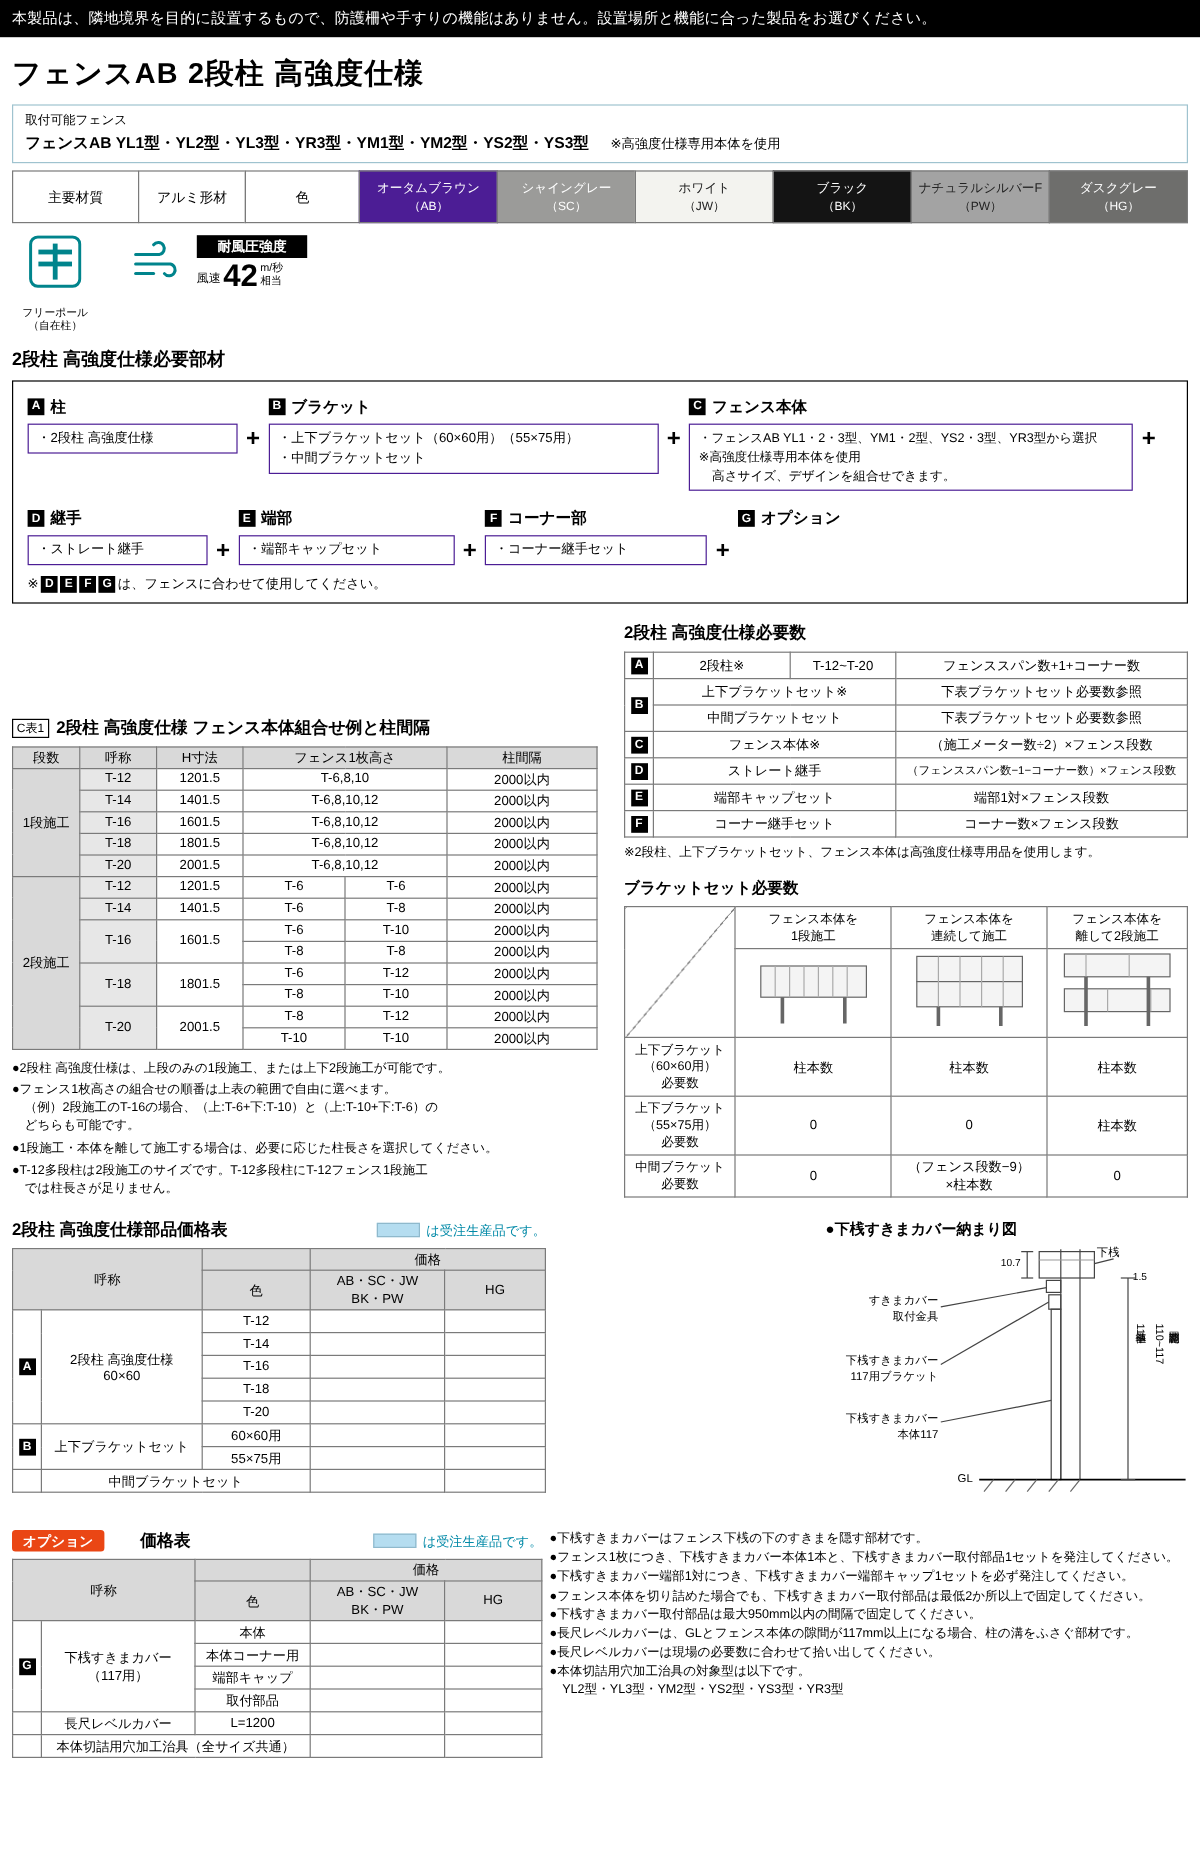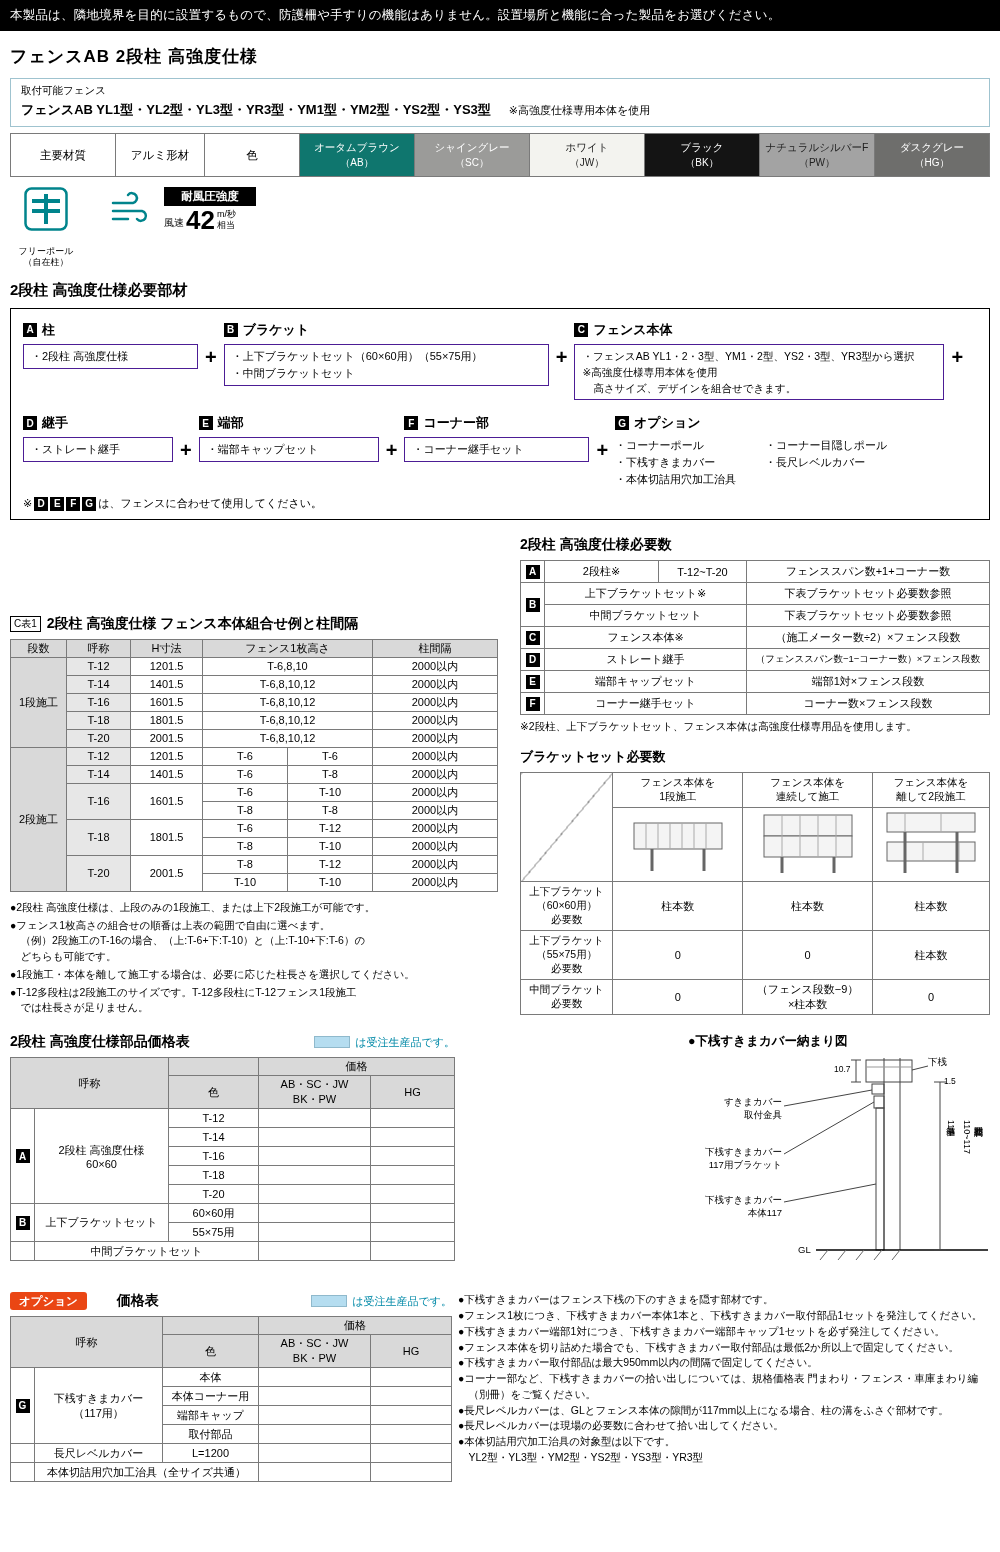--- a/index.html
+++ b/index.html
@@ -1,20 +1,20 @@
 <!DOCTYPE html>
 <html><head>
 <meta charset="utf-8">
 <style>
   *{margin:0;padding:0;box-sizing:border-box}
   body{width:1000px;height:1552px;overflow:hidden;background:#fff;color:#000;
        font-family:"Liberation Sans","DejaVu Sans",sans-serif;font-size:12px}
   .notice{background:#000;color:#fff;font-size:12.5px;padding:7px 10px;letter-spacing:.2px}
   .page{padding:0 10px}
-  .title{font-size:17px;font-weight:bold;margin:14px 0 10px;letter-spacing:1px}
+  .title{font-size:24px;font-weight:bold;margin:14px 0 10px;letter-spacing:1px}
   .fence-box{border:1px solid #9fc3cf;padding:5px 10px 7px;margin-bottom:6px}
   .fence-box .lbl{font-size:10.5px;margin-bottom:3px}
   .fence-box .models{font-size:13px;font-weight:bold}
   .fence-box .mnote{font-size:11px;font-weight:normal;margin-left:18px}
   .strip{display:flex;height:44px;margin-bottom:10px}
   .strip .cell{border:1px solid #7a7a7a;display:flex;align-items:center;justify-content:center;
                font-size:11.5px;margin-left:-1px;background:#fff}
   .strip .cell:first-child{margin-left:0}
   .c1{width:106px}.c2{width:90px}.c3{width:96px}
   .sw{flex:1;display:flex;flex-direction:column;align-items:center;justify-content:center;
@@ -99,21 +99,21 @@
     <div class="lbl">取付可能フェンス</div>
     <div class="models">
       <span>フェンスAB YL1型・YL2型・YL3型・YR3型・YM1型・YM2型・YS2型・YS3型</span><span class="mnote">※高強度仕様専用本体を使用</span>
     </div>
   </div>
 
   <div class="strip">
     <div class="cell c1">主要材質</div>
     <div class="cell c2">アルミ形材</div>
     <div class="cell c3">色</div>
-    <div class="sw" style="background-color: #0f766e; color: rgb(255, 255, 255);">
+    <div class="sw" style="background-color: #4c1d95; color: rgb(255, 255, 255);">
       <div class="n">オータムブラウン</div>
       <div class="cd">（AB）</div>
     </div>
     <div class="sw" style="background-color: rgb(155, 155, 153); color: rgb(255, 255, 255);">
       <div class="n">シャイングレー</div>
       <div class="cd">（SC）</div>
     </div>
     <div class="sw" style="background-color: rgb(243, 243, 239); color: rgb(34, 34, 34);">
       <div class="n">ホワイト</div>
       <div class="cd">（JW）</div>
@@ -229,27 +229,20 @@
         </div>
         <div class="part-items">
             <div>・コーナー継手セット</div>
           </div>
       </div>
       <div class="plus">+</div>
       <div style="width:330px">
         <div class="part-head">
           <span class="sq">G</span>
           <span class="part-name">オプション</span>
-        </div>
-        <div class="part-items nob g-grid">
-          <div>・コーナーポール</div>
-          <div>・コーナー目隠しポール</div>
-          <div>・下桟すきまカバー</div>
-          <div>・長尺レベルカバー</div>
-          <div>・本体切詰用穴加工治具</div>
         </div>
       </div>
     </div>
     <div class="parts-fn">
       <span>※</span>
         <span class="sq">D</span>
         <span class="sq">E</span>
         <span class="sq">F</span>
         <span class="sq">G</span>
         <span>は、フェンスに合わせて使用してください。</span>
@@ -610,21 +603,21 @@
           <line x1="246" y1="28" x2="258" y2="28" stroke="#444"></line>
           <line x1="246" y1="196" x2="258" y2="196" stroke="#444"></line>
           <line x1="168" y1="6" x2="168" y2="28" stroke="#444"></line>
           <line x1="163" y1="6" x2="173" y2="6" stroke="#444"></line>
           <line x1="163" y1="28" x2="173" y2="28" stroke="#444"></line>
           <line x1="96" y1="52" x2="184" y2="36" stroke="#444"></line>
           <line x1="96" y1="100" x2="186" y2="48" stroke="#444"></line>
           <line x1="96" y1="148" x2="188" y2="130" stroke="#444"></line>
           <line x1="240" y1="12" x2="224" y2="16" stroke="#444"></line>
         </svg>
-        <div class="dg-label" style="left:240px;top:2px">下桟</div>
+        <div class="dg-label" style="left:226px;top:2px">下桟</div>
         <div class="dg-label dim" style="left:146px;top:10px">10.7</div>
         <div class="dg-label dim" style="left:256px;top:22px">1.5</div>
         <div class="dg-label r" style="left:0;top:42px">すきまカバー
 取付金具</div>
         <div class="dg-label r" style="left:0;top:92px">下桟すきまカバー
 117用ブラケット</div>
         <div class="dg-label r" style="left:0;top:140px">下桟すきまカバー
 本体117</div>
         <div class="dg-label" style="left:110px;top:190px">GL</div>
         <div class="dg-label vert" style="left:256px;top:66px">基準値117</div>
@@ -704,21 +697,20 @@
       </tbody>
         </table>
     </div>
 
     <div class="bright">
       <div class="bnote">●下桟すきまカバーはフェンス下桟の下のすきまを隠す部材です。</div>
       <div class="bnote">●フェンス1枚につき、下桟すきまカバー本体1本と、下桟すきまカバー取付部品1セットを発注してください。</div>
       <div class="bnote">●下桟すきまカバー端部1対につき、下桟すきまカバー端部キャップ1セットを必ず発注してください。</div>
       <div class="bnote">●フェンス本体を切り詰めた場合でも、下桟すきまカバー取付部品は最低2か所以上で固定してください。</div>
       <div class="bnote">●下桟すきまカバー取付部品は最大950mm以内の間隔で固定してください。</div>
-      <div class="bnote">●コーナー部など、下桟すきまカバーの拾い出しについては、規格価格表 門まわり・フェンス・車庫まわり編（別冊）をご覧ください。</div>
       <div class="bnote">●長尺レベルカバーは、GLとフェンス本体の隙間が117mm以上になる場合、柱の溝をふさぐ部材です。</div>
       <div class="bnote">●長尺レベルカバーは現場の必要数に合わせて拾い出してください。</div>
       <div class="bnote">●本体切詰用穴加工治具の対象型は以下です。</div>
       <div class="bnote cont">YL2型・YL3型・YM2型・YS2型・YS3型・YR3型</div>
     </div>
   </div>
 
 </div>
 
 </body></html>

